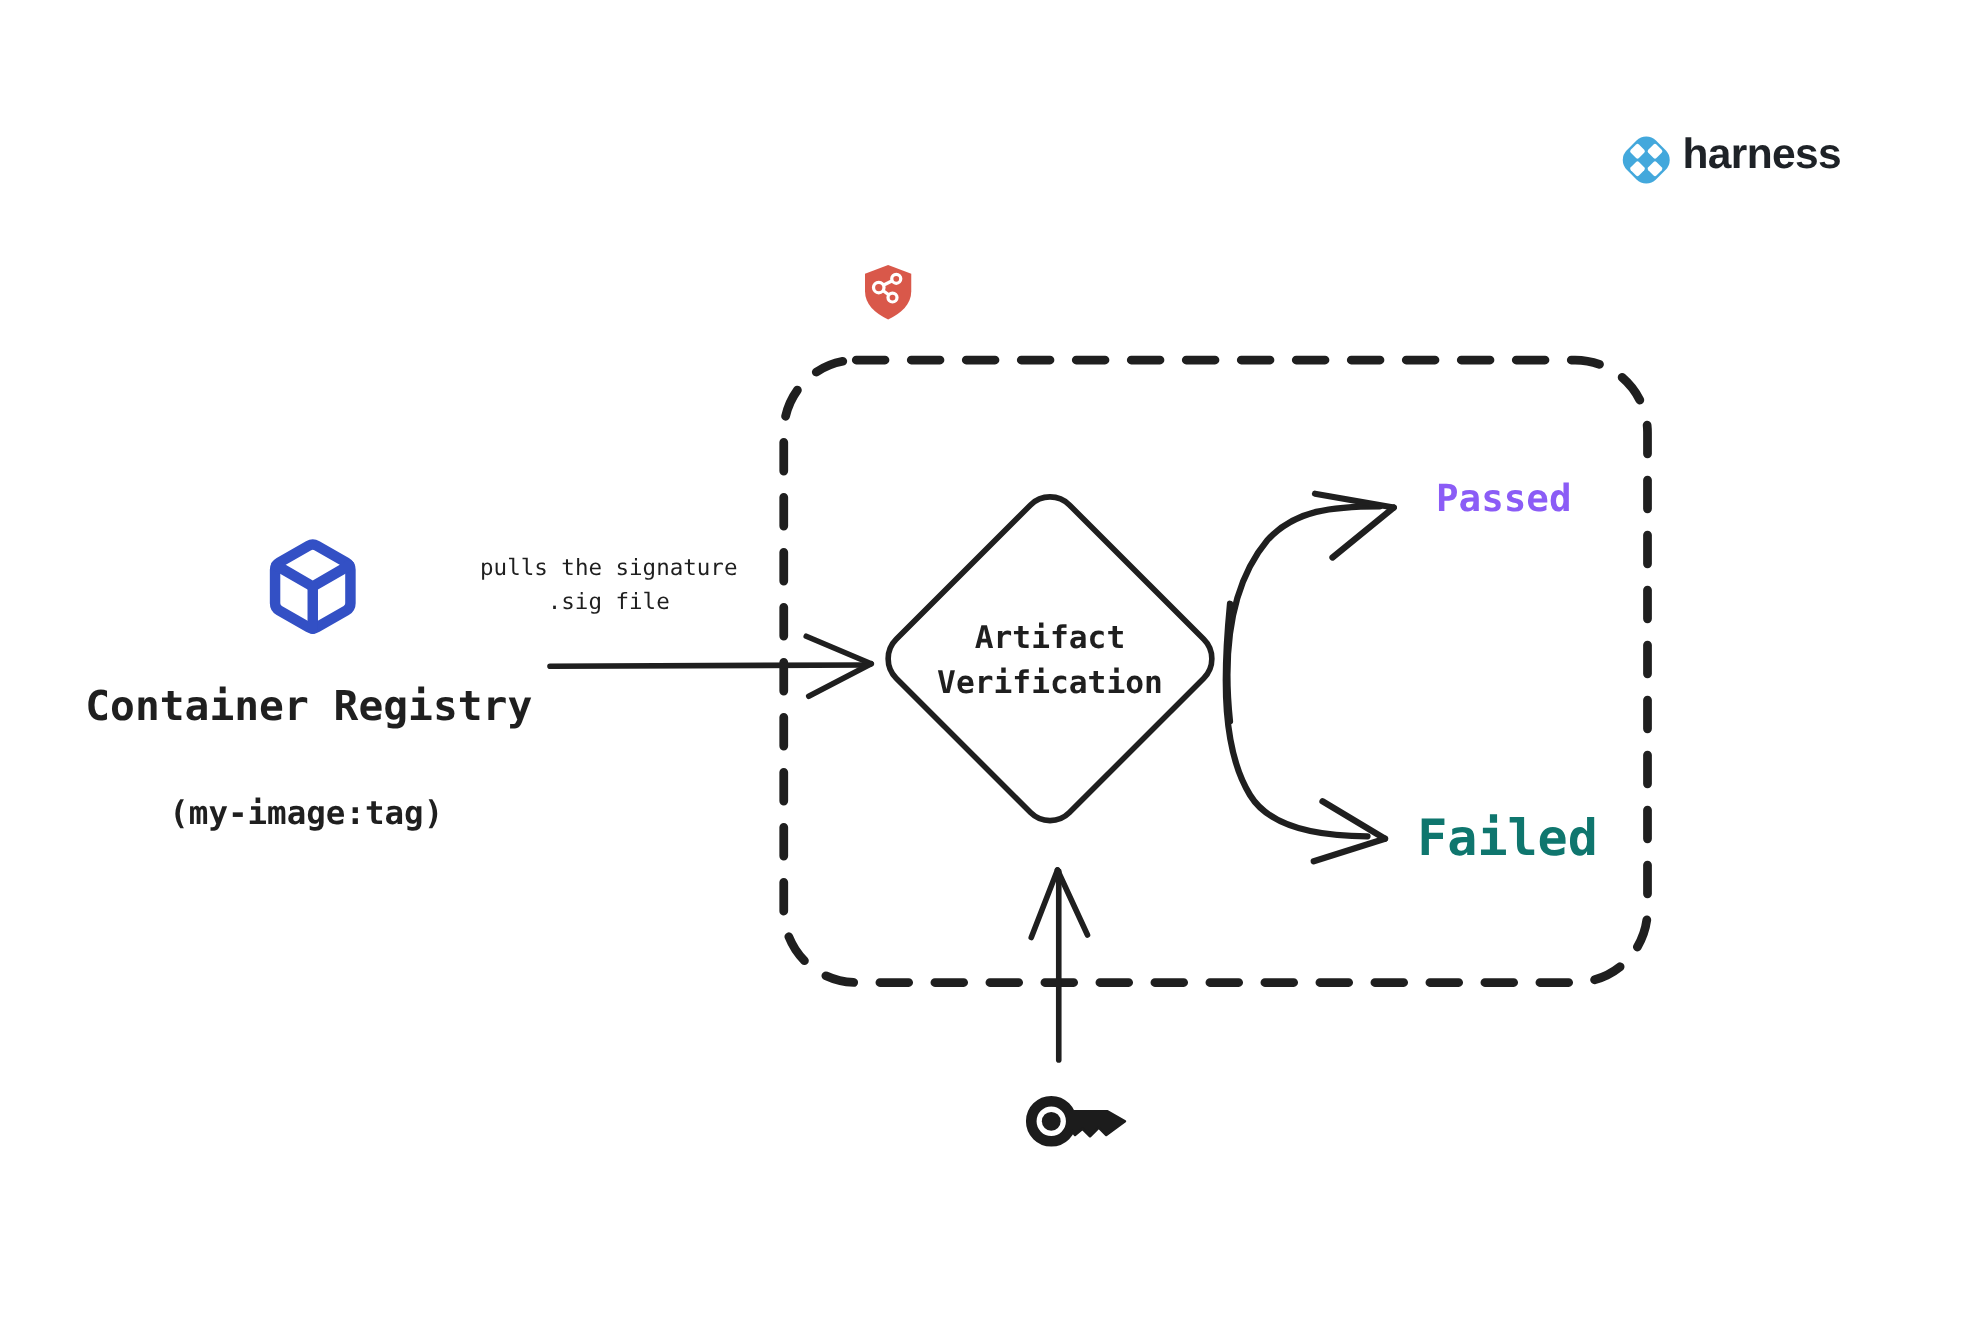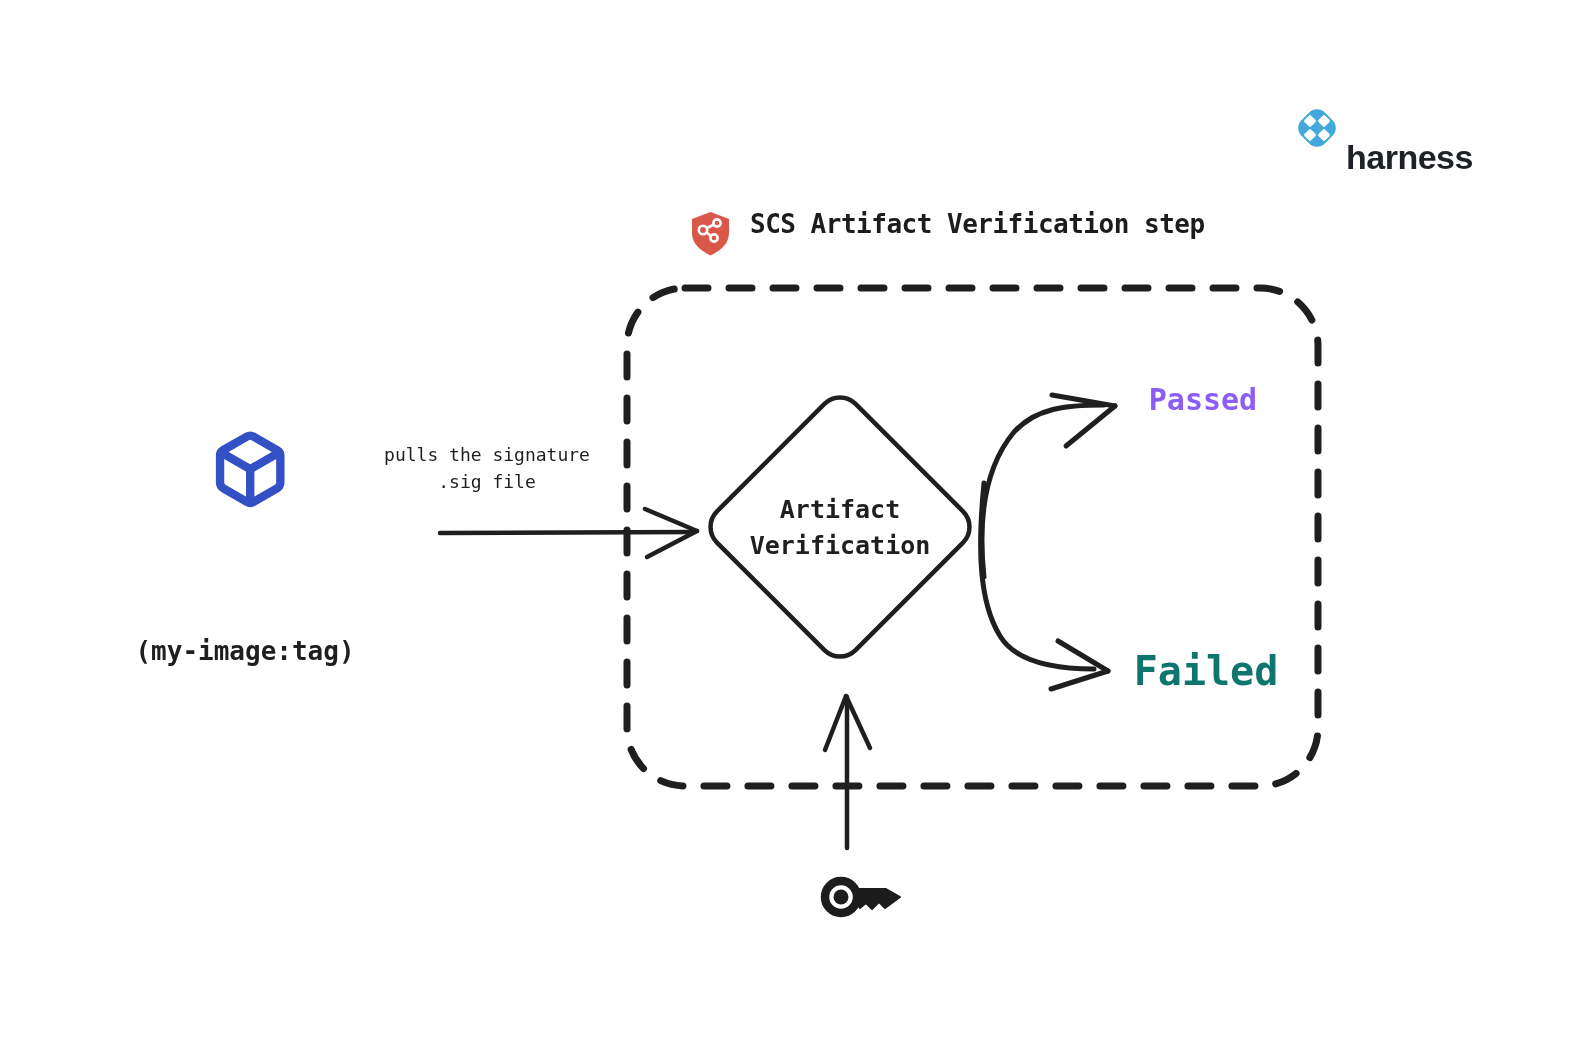--- a/index.html
+++ b/index.html
@@ -22,21 +22,21 @@
     white-space: nowrap;
     color: #1f1f1f;
     font-family: "DejaVu Sans Mono", monospace;
   }
   .centered { transform: translateX(-50%); }
 
   
   .brand {
     position: absolute;
     left: 1294px; top: 104px;
-    display: flex; align-items: center; gap: 6px; margin-top: 34px;
+    display: flex; align-items: center; gap: 6px;
   }
   .brand-word {
     font-family: "Liberation Sans", sans-serif;
     font-weight: 700;
     font-size: 34px;
     letter-spacing: -0.5px;
     color: #1e2227;
   }
 
   
@@ -131,25 +131,22 @@
         <rect x="-4.6" y="-4.6" width="9.2" height="9.2" rx="1.6" transform="translate(1324 135) rotate(45)"></rect>
       </g>
     </g>
   </svg>
 
   <div class="brand">
     <span style="width:46px;display:inline-block;"></span>
     <span class="brand-word">harness</span>
   </div>
 
-  <div class="step-title-row">
-    <span style="width:44px;display:inline-block;"></span>
-    <span class="step-title-text">SCS Artifact Verification step</span>
-  </div>
 
+  <div class="label centered registry-label">Container Registry</div>
   <div class="label centered registry-tag">(my-image:tag)</div>
 
   <div class="label centered pull-note">
     <div>pulls the signature</div>
     <div>.sig file</div>
   </div>
 
   <div class="label centered diamond-text">
     <div>Artifact</div>
     <div>Verification</div>

